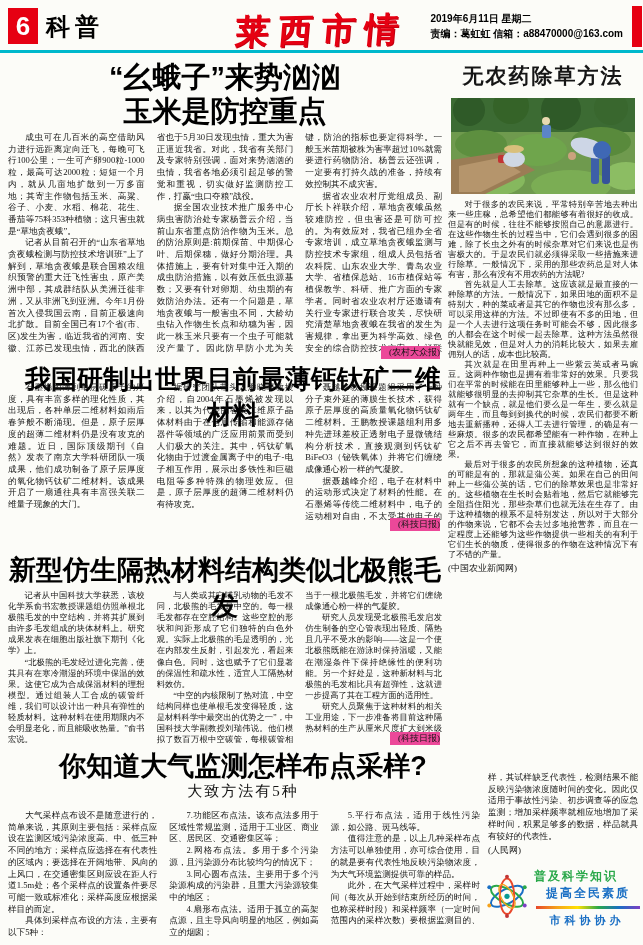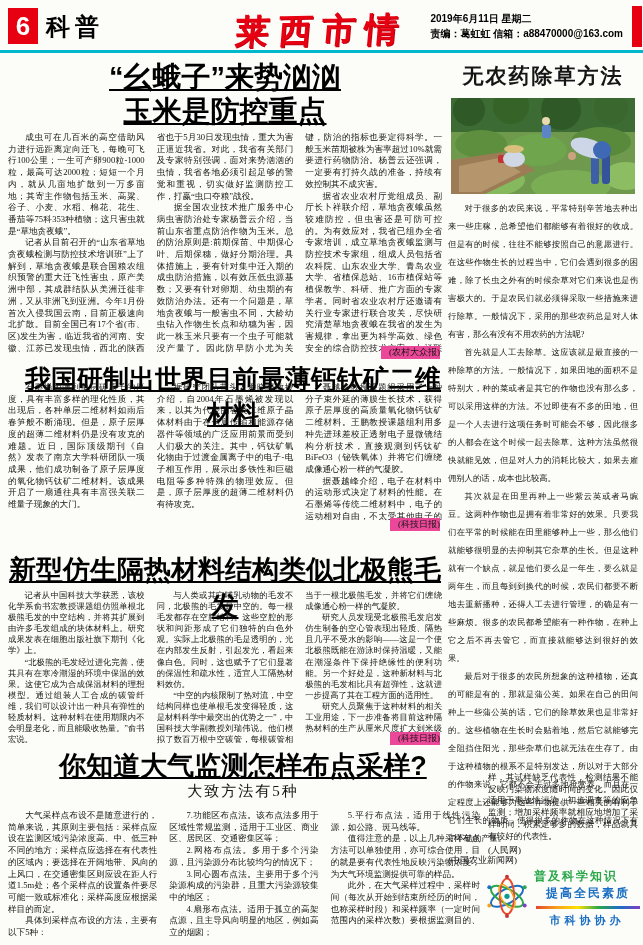--- a/index.html
+++ b/index.html
@@ -27,27 +27,27 @@
   .header-meta {
     position:absolute; right:20px; top:11px; text-align:left;
     font:bold 10px "Liberation Sans", sans-serif; line-height:15px; color:#000;
   }
   .corner-bar { position:absolute; right:1px; top:6px; width:10px; height:41px; background:#e60012; }
   .rule { position:absolute; left:0; top:50px; width:643px; height:3px; background:#00b8cc; }
 
   
   .block { position:absolute; }
   .art-title {
-    text-align:center; font-family:"Liberation Sans", sans-serif; font-weight:bold; color:#000;text-decoration:underline;
+    text-align:center; font-family:"Liberation Sans", sans-serif; font-weight:bold; color:#000;
   }
   .cols { height:100%; overflow:hidden; column-fill:auto; text-align:justify; }
   .c3 { column-count:3; column-gap:12px; }
   .cols p, .flow p { margin:0; text-indent:2em; }
   .body-sm { font-size:8.6px; line-height:11.7px; }
-  .body-xs { font-size:8.3px; line-height:18px; }
+  .body-xs { font-size:8.3px; line-height:10px; }
   .attrib-abs {
     position:absolute; right:2px; bottom:1px; font-weight:normal; font-size:9px;
     background:#ec4899; padding-left:8px;
   }
   .attrib-flow { font-weight:normal; text-align:left; text-indent:0; margin-top:3px; font-size:9px; }
 
   
   .a1-title { position:absolute; left:8px; top:60px; width:434px; font-size:29px; line-height:34px; }
 
   

